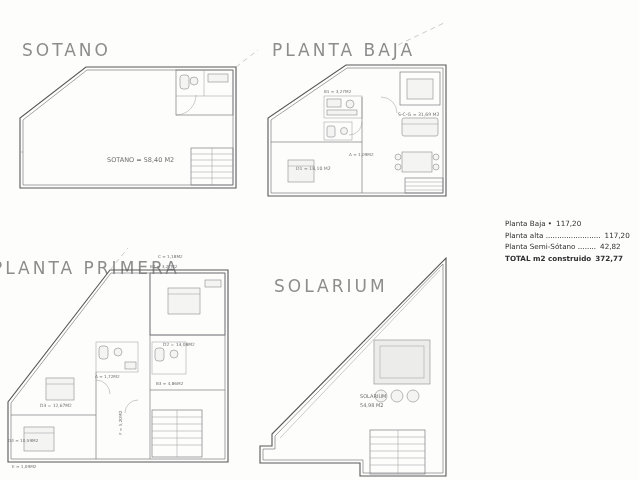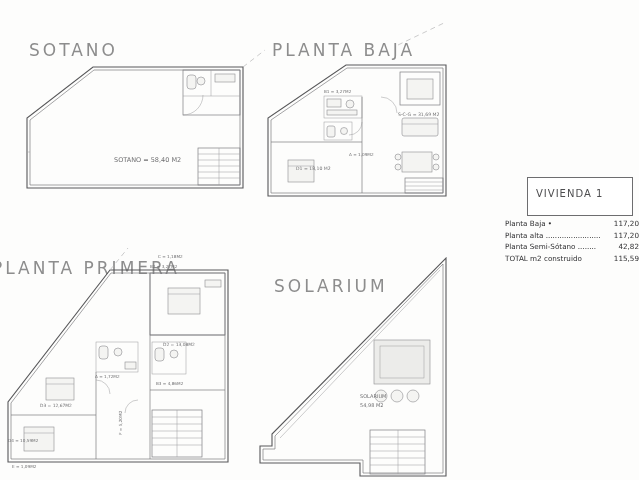--- a/index.html
+++ b/index.html
@@ -73,34 +73,33 @@
     left: 505px;
     top: 218px;
     width: 134px;
     font-family: "DejaVu Sans", sans-serif;
     font-size: 7.2px;
     color: #2f2f31;
     line-height: 11.5px;
   }
   #areas .row {
     display: flex;
-    justify-content: space-between;
     white-space: nowrap;
   }
   #areas .row .nm { overflow: hidden; }
   #areas .row .vl { padding-left: 4px; }
-  #areas .bold { font-weight: normal; }
+  #areas .bold { font-weight: bold; }
   #areas .gap { height: 7px; }
 </style>
 </head>
 <body>
 
 <div id="sheet">
 
-  <div class="plan" style="left:15px; top:0px; width:250px; height:230px;">
+  <div class="plan" style="left:8px; top:0px; width:250px; height:230px;">
     <div class="plan-title" style="left:14px; top:40px;">SOTANO</div>
     <div class="svgwrap">
       <svg width="250" height="230" viewBox="0 0 250 230">
 
         <polygon class="wall" points="12,188 12,118 78,67 228,67 228,188"></polygon>
         <polygon class="wall-thin" points="15,185 15,120 79,70 225,70 225,185"></polygon>
 
         <line class="dash" x1="228" y1="67" x2="250" y2="50"></line>
 
         <rect class="wall-thin" x="168" y="70" width="57" height="45"></rect>
@@ -260,37 +259,34 @@
         <line class="wall-vthin" x1="120" y1="210" x2="175" y2="210"></line>
         <line class="wall-vthin" x1="120" y1="217" x2="175" y2="217"></line>
         <line class="wall-vthin" x1="148" y1="182" x2="148" y2="226"></line>
 
         <text class="roomtxt" x="110" y="150" font-size="5">SOLARIUM</text>
         <text class="roomtxt" x="110" y="159" font-size="5">54,98 M2</text>
       </svg>
     </div>
   </div>
 
-  <div id="legend-box">
-    <div class="lbl">VIVIENDA  1</div>
-  </div>
 
   <div id="areas">
     <div class="row">
       <span class="nm"><span>Planta Baja </span><span>•</span></span>
       <span class="vl">117,20</span>
     </div>
     <div class="row">
       <span class="nm"><span>Planta alta </span><span>........................</span></span>
       <span class="vl">117,20</span>
     </div>
     <div class="row">
       <span class="nm"><span>Planta Semi-Sótano </span><span>........</span></span>
       <span class="vl">42,82</span>
     </div>
     <div class="row bold">
       <span class="nm"><span>TOTAL m2 construido </span><span></span></span>
-      <span class="vl">115,59</span>
+      <span class="vl">372,77</span>
     </div>
     <div class="gap"></div>
   </div>
 
 </div>
 
 </body></html>

